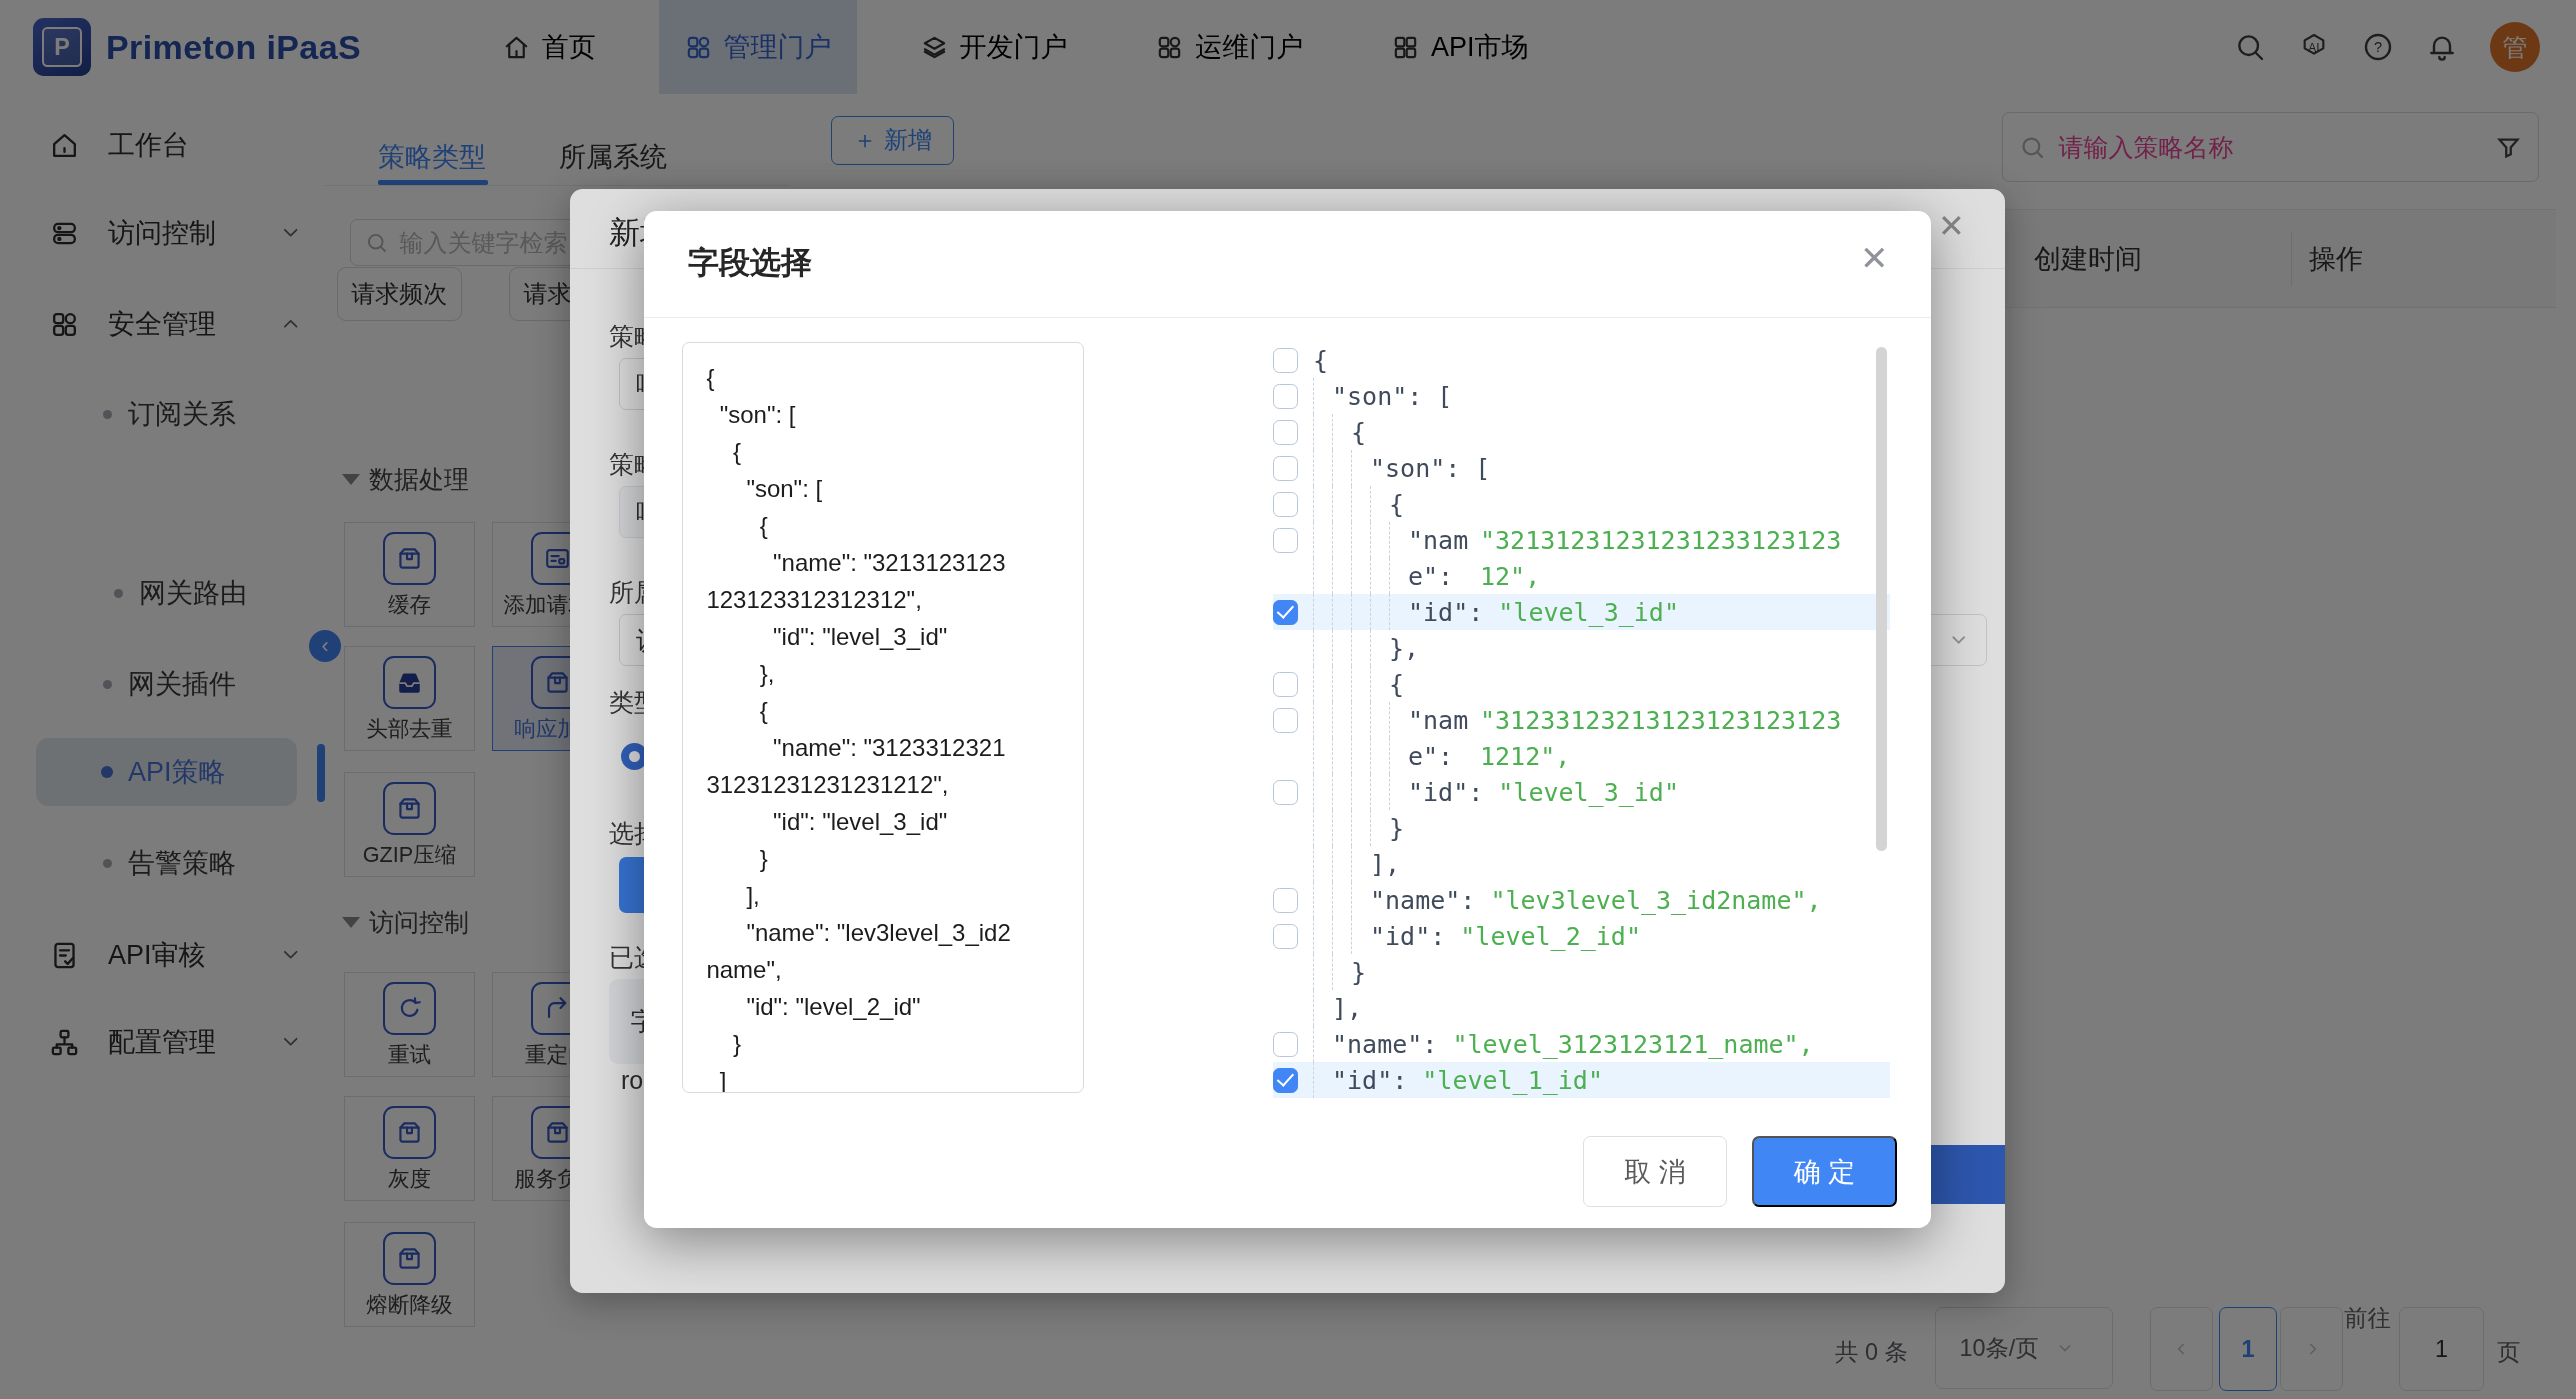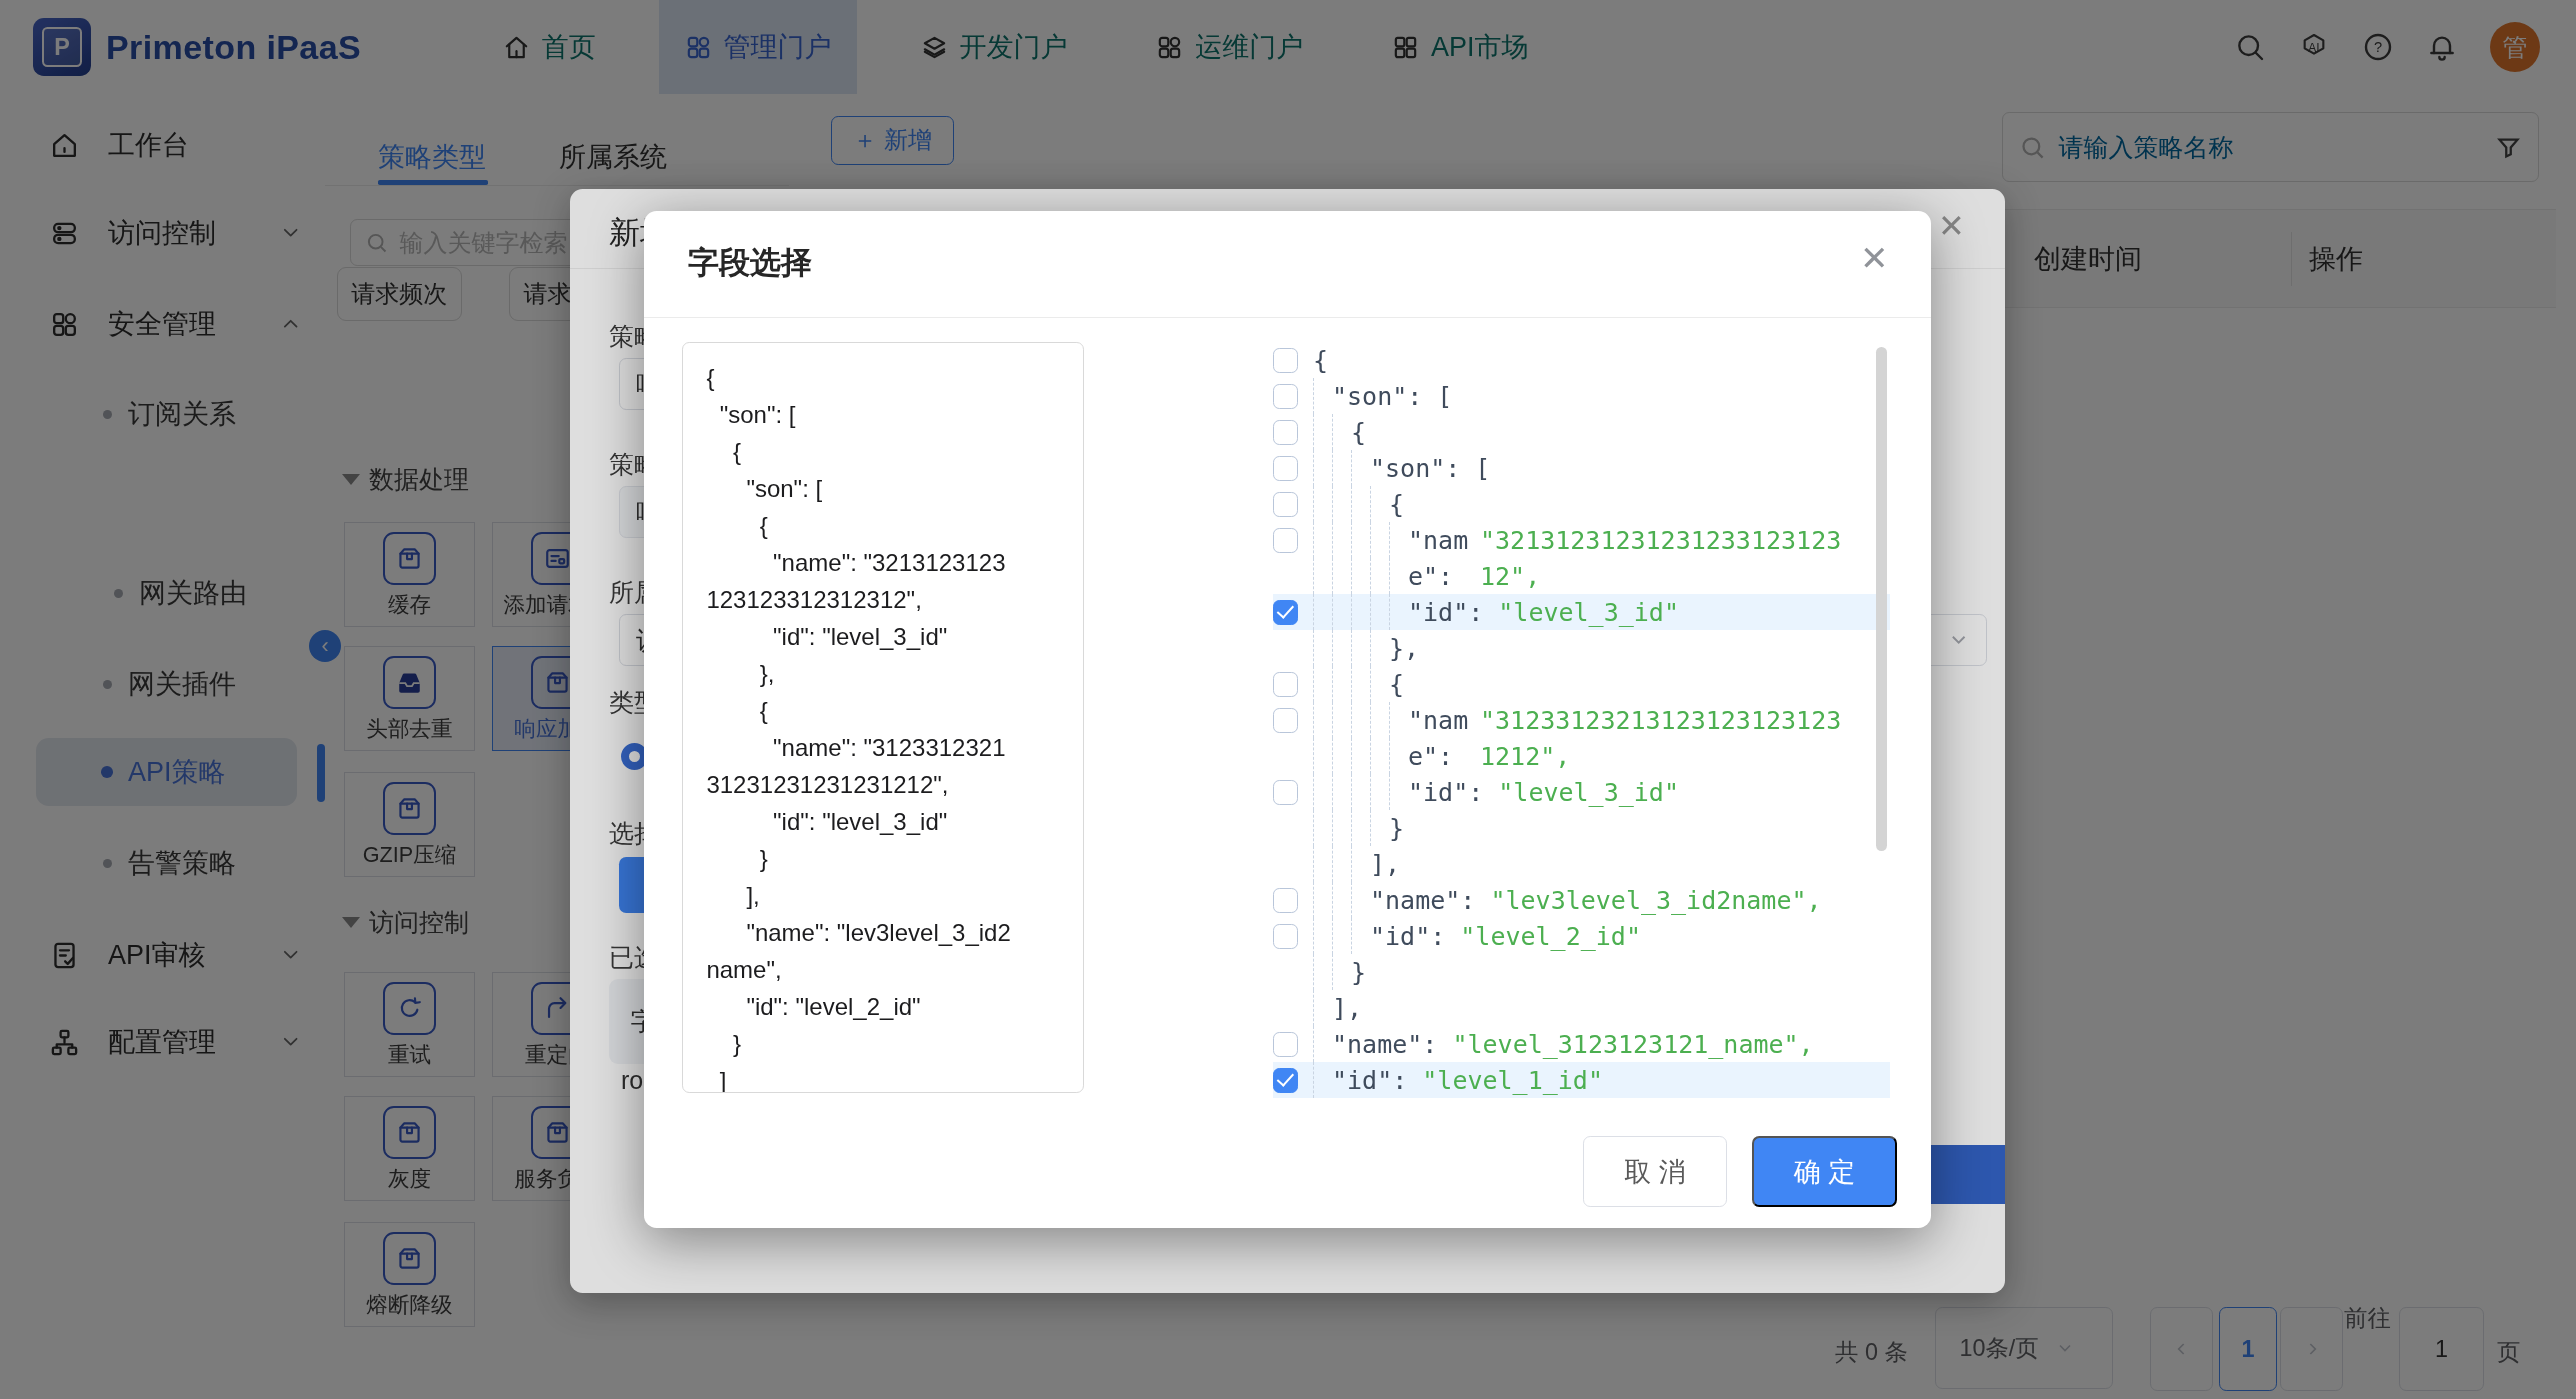--- a/index.html
+++ b/index.html
@@ -10,21 +10,21 @@
   
   .topnav{position:absolute;left:0;top:0;width:2576px;height:94px;background:#fff;border-bottom:0.9px solid #e8e8e8;}
   .logo{position:absolute;left:33px;top:18px;width:58px;height:58px;border-radius:10.8px;
         background:linear-gradient(150deg,#4a67c8,#24408f);display:flex;align-items:center;justify-content:center;}
   .logo-inner{width:36px;height:36px;border:2.7px solid #fff;border-radius:5.4px;display:flex;align-items:center;justify-content:center;
         color:#fff;font-weight:bold;font-size:23.4px;background:rgba(255,255,255,.12);}
   .brand{position:absolute;left:106px;top:0;height:94px;display:flex;align-items:center;
          font-size:34px;font-weight:bold;color:#2b4fa8;letter-spacing:0.4px;}
   .nav-items{position:absolute;left:477px;top:0;height:94px;display:flex;}
   .nav-item{height:94px;display:flex;align-items:center;padding:0 25px;margin-right:38px;
-            font-size:27px;color:#0f766e;cursor:pointer;}
+            font-size:27px;color:#000000;cursor:pointer;}
   .nav-item .nicon{width:29px;height:29px;margin-right:10.8px;color:#333;}
   .nav-item.active{background:#dce6f5;color:#3a66d1;}
   .nav-item.active .nicon{color:#3a66d1;}
   .nav-right{position:absolute;right:36px;top:0;height:94px;display:flex;align-items:center;gap:32px;}
   .nav-icon{width:32px;height:32px;color:#3d3d3d;}
   .avatar{width:50px;height:50px;border-radius:50%;background:#e0762e;color:#fff;display:flex;
           align-items:center;justify-content:center;font-size:25px;}
 
   
   .sidebar{position:absolute;left:0;top:94px;width:325px;height:1306px;background:#fff;border-right:0.9px solid #ececec;}
@@ -61,21 +61,21 @@
   .pcard .ibox svg{width:29px;height:29px;}
   .pcard .clabel{margin-top:4.5px;font-size:21.6px;color:#3f3f3f;white-space:nowrap;}
   .pcard.active{border:1.8px solid #4086f4;background:#e8eef8;}
   .pcard.active .clabel{color:#4a74d8;}
 
   
   .main-card{position:absolute;left:789px;top:94px;width:1787px;height:1306px;background:#fff;}
   .add-btn{position:absolute;left:42px;top:21.6px;width:123px;height:49px;border:1.8px solid #4086f4;border-radius:7.2px;
            background:#fff;color:#4086f4;font-size:24px;display:flex;align-items:center;justify-content:center;gap:7.2px;}
   .m-search{position:absolute;left:1213px;top:18px;width:535px;height:68px;border:0.9px solid #d9d9d9;border-radius:7.2px;
-            display:flex;align-items:center;font-size:25px;color:#0369a1;background:#fff;}
+            display:flex;align-items:center;font-size:25px;color:#ec4899;background:#fff;}
   .m-search .micon{width:27px;height:27px;color:#b0b0b0;margin:0 12.6px 0 16px;}
   .m-search .funnel{position:absolute;right:16px;width:27px;height:27px;color:#444;}
   .thead{position:absolute;left:21px;top:115px;width:1746px;height:97px;background:#fafafa;
          border-top:0.9px solid #ebebeb;border-bottom:0.9px solid #ebebeb;font-size:27px;color:#333;}
   .thead .th{position:absolute;top:31px;}
   .thead .colline{position:absolute;left:1481px;top:21.6px;width:0.9px;height:54px;background:#e3e3e3;}
   .pgtext{position:absolute;font-size:23.4px;color:#606266;}
   .pgbox{position:absolute;height:82px;border:0.9px solid #dcdfe6;border-radius:7.2px;background:#fff;
          display:flex;align-items:center;justify-content:center;font-size:23.4px;color:#606266;}
   .pgbox.cur{border-color:#4086f4;color:#4086f4;font-weight:bold;}

